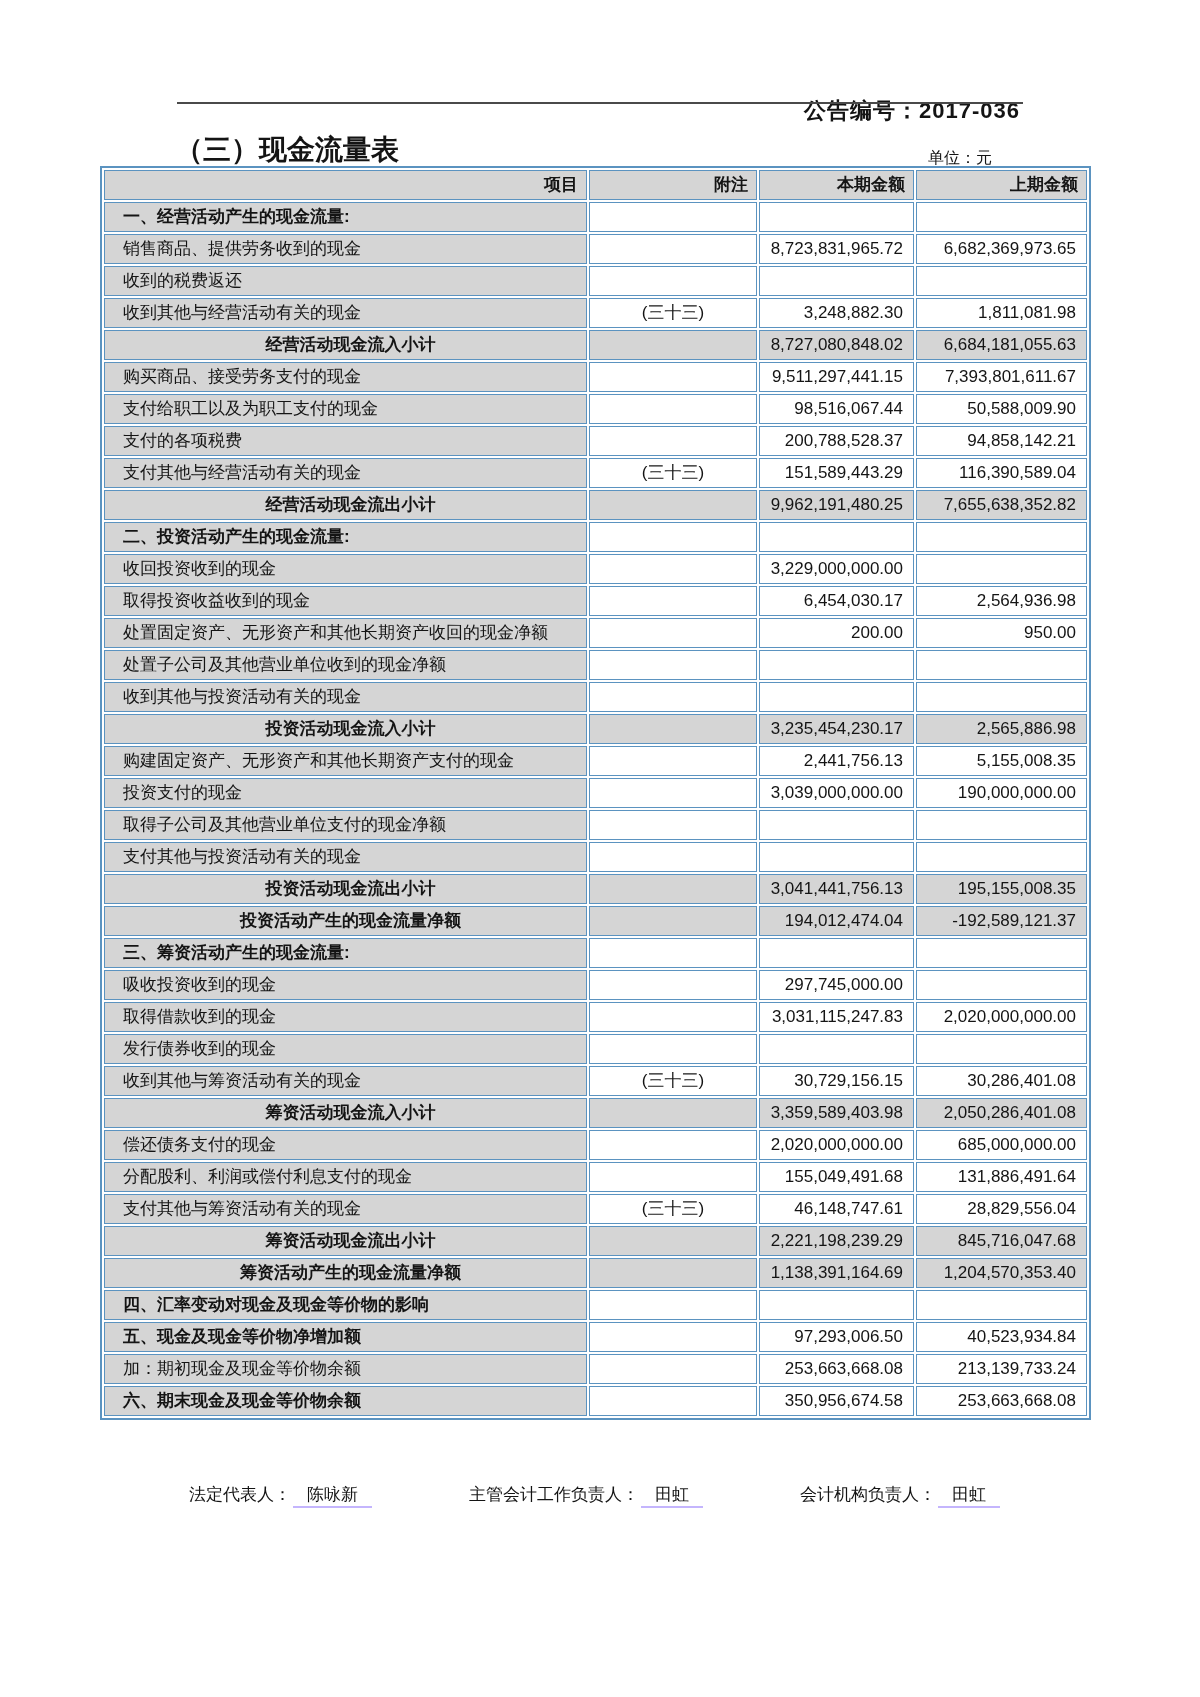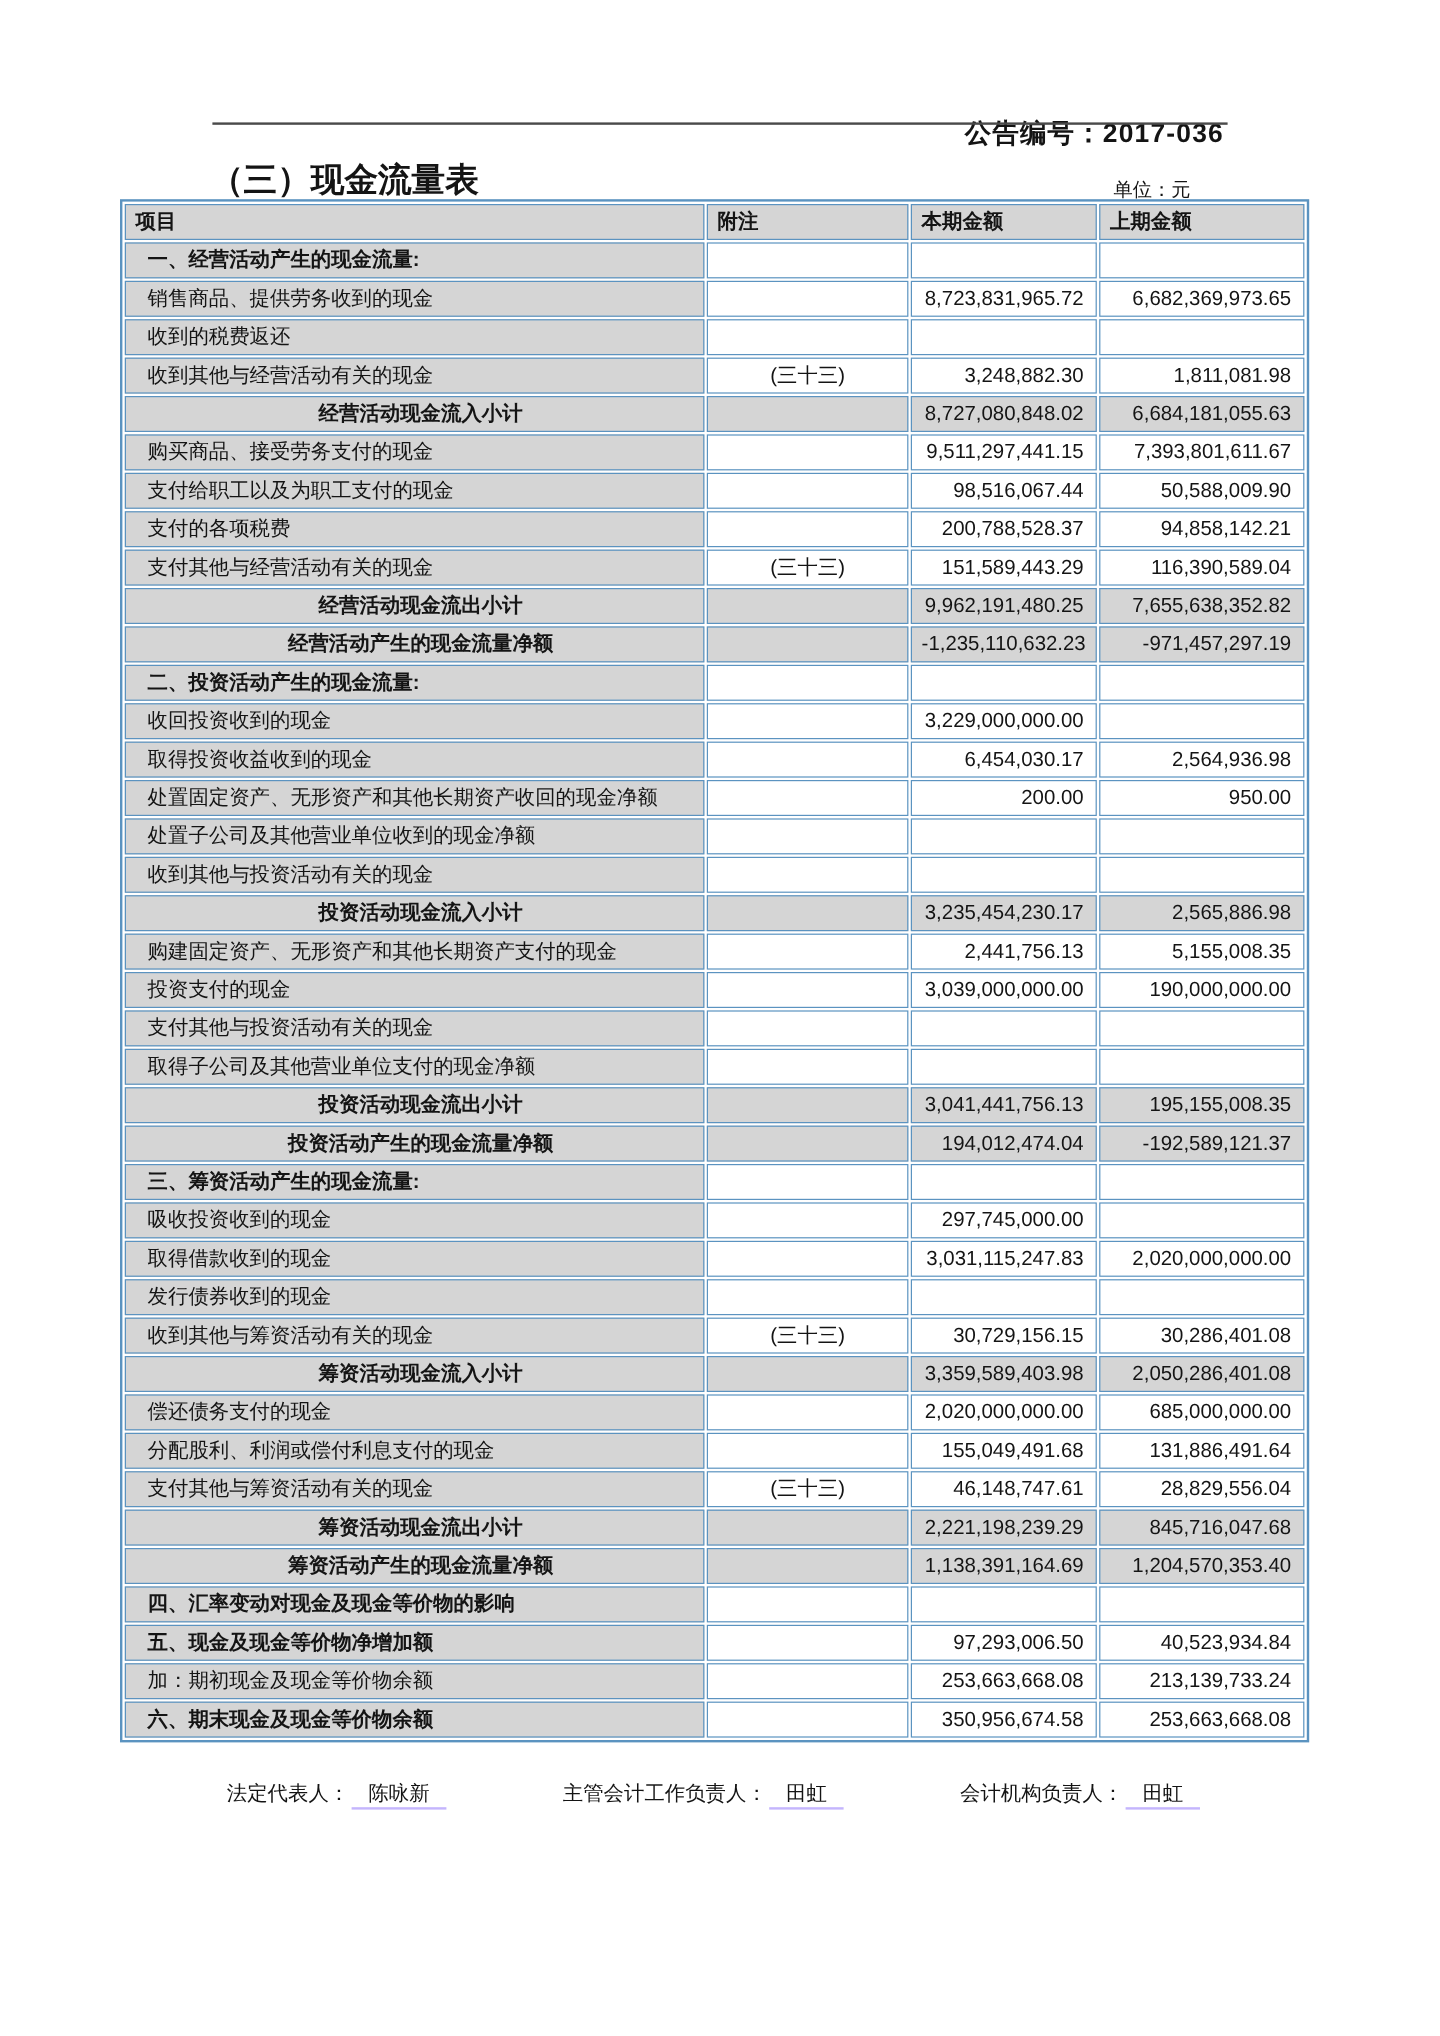--- a/index.html
+++ b/index.html
@@ -31,21 +31,21 @@
     position:absolute;top:166px;left:100px;width:987px;
     border-collapse:separate;border-spacing:2px;table-layout:fixed;
     border:2px solid var(--table-border);background:#ffffff;
   }
   th,td{
     border:1px solid var(--table-border);
     height:28px;font-size:17px;line-height:1.15;
     padding:0 8px;overflow:hidden;white-space:nowrap;
     vertical-align:middle;background:#ffffff;
   }
-  th{background:var(--row-shade);font-weight:bold;text-align:left;}
+  th{background:var(--row-shade);font-weight:bold;text-align:right;}
   td.c-item{text-align:left;padding-left:18px;margin-left:28px;}
   td.c-note{text-align:center;}
   td.c-cur,td.c-prev{text-align:right;padding-right:10px;}
   tr.row-regular td.c-item{background:var(--row-shade);}
   tr.row-section td.c-item{background:var(--row-shade);font-weight:bold;}
   tr.row-subtotal td{background:var(--row-shade);}
   tr.row-subtotal td.c-item{text-align:center;font-weight:bold;}
   .signatures{
     position:absolute;top:1483px;left:189px;
     display:flex;gap:97px;font-size:17px;align-items:flex-end;
@@ -135,26 +135,20 @@
         <td class="c-note">(三十三)</td>
         <td class="c-cur">151,589,443.29</td>
         <td class="c-prev">116,390,589.04</td>
       </tr>
       <tr class="row-subtotal">
         <td class="c-item">经营活动现金流出小计</td>
         <td class="c-note"></td>
         <td class="c-cur">9,962,191,480.25</td>
         <td class="c-prev">7,655,638,352.82</td>
       </tr>
-      <tr class="row-subtotal">
-        <td class="c-item">经营活动产生的现金流量净额</td>
-        <td class="c-note"></td>
-        <td class="c-cur">-1,235,110,632.23</td>
-        <td class="c-prev">-971,457,297.19</td>
-      </tr>
       <tr class="row-section">
         <td class="c-item">二、投资活动产生的现金流量:</td>
         <td class="c-note"></td>
         <td class="c-cur"></td>
         <td class="c-prev"></td>
       </tr>
       <tr class="row-regular">
         <td class="c-item">收回投资收到的现金</td>
         <td class="c-note"></td>
         <td class="c-cur">3,229,000,000.00</td>
@@ -196,27 +190,27 @@
         <td class="c-cur">2,441,756.13</td>
         <td class="c-prev">5,155,008.35</td>
       </tr>
       <tr class="row-regular">
         <td class="c-item">投资支付的现金</td>
         <td class="c-note"></td>
         <td class="c-cur">3,039,000,000.00</td>
         <td class="c-prev">190,000,000.00</td>
       </tr>
       <tr class="row-regular">
+        <td class="c-item">取得子公司及其他营业单位支付的现金净额</td>
+        <td class="c-note"></td>
+        <td class="c-cur"></td>
+        <td class="c-prev"></td>
+      </tr>
+      <tr class="row-regular">
         <td class="c-item">支付其他与投资活动有关的现金</td>
-        <td class="c-note"></td>
-        <td class="c-cur"></td>
-        <td class="c-prev"></td>
-      </tr>
-      <tr class="row-regular">
-        <td class="c-item">取得子公司及其他营业单位支付的现金净额</td>
         <td class="c-note"></td>
         <td class="c-cur"></td>
         <td class="c-prev"></td>
       </tr>
       <tr class="row-subtotal">
         <td class="c-item">投资活动现金流出小计</td>
         <td class="c-note"></td>
         <td class="c-cur">3,041,441,756.13</td>
         <td class="c-prev">195,155,008.35</td>
       </tr>

